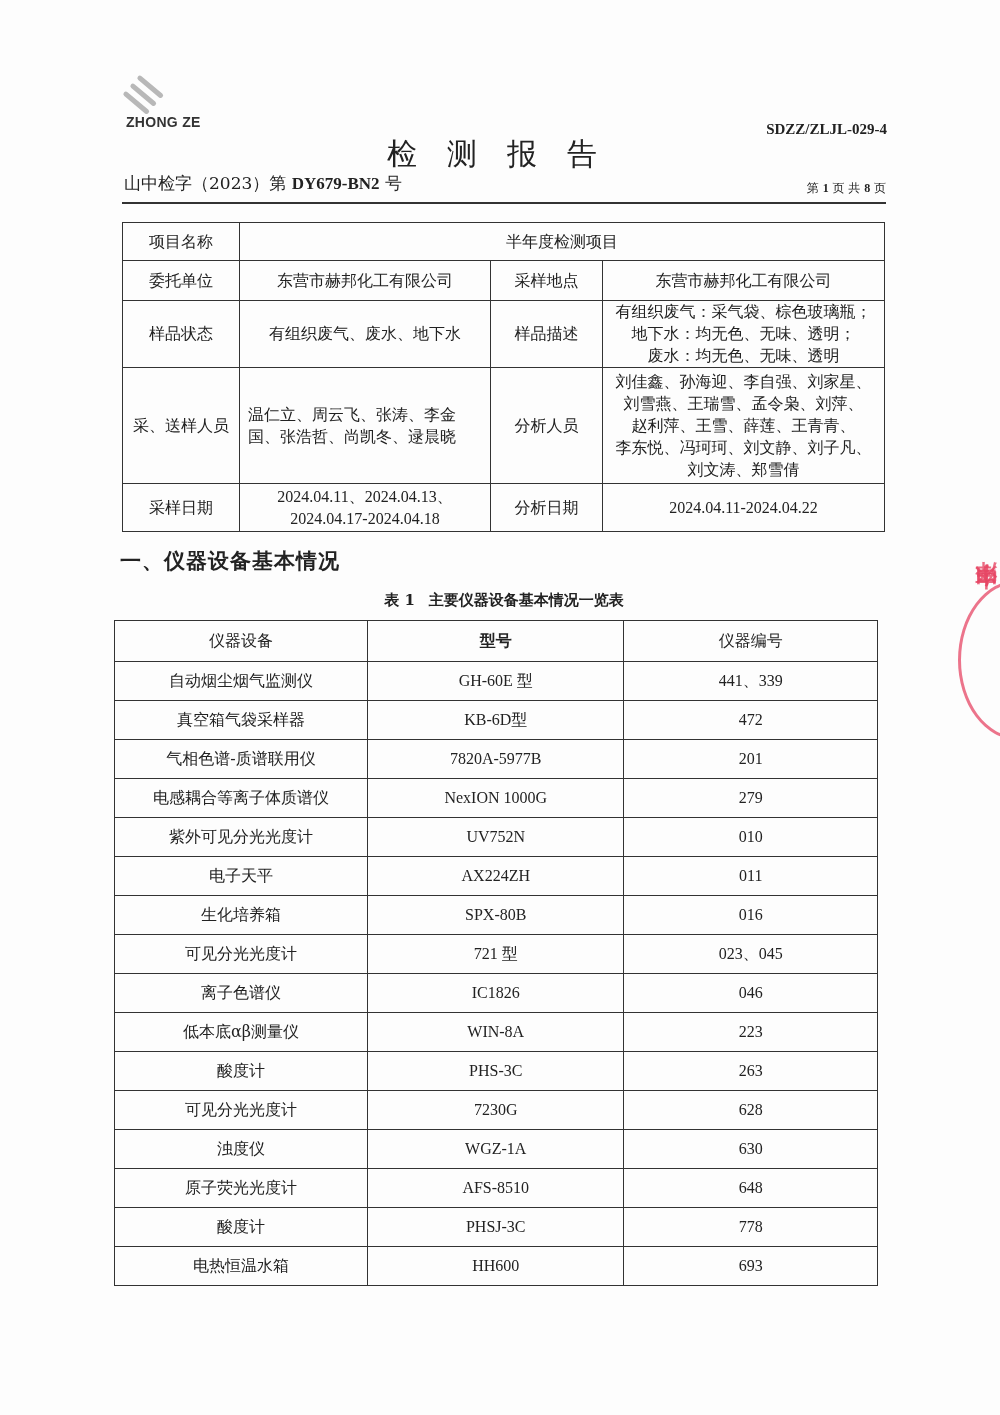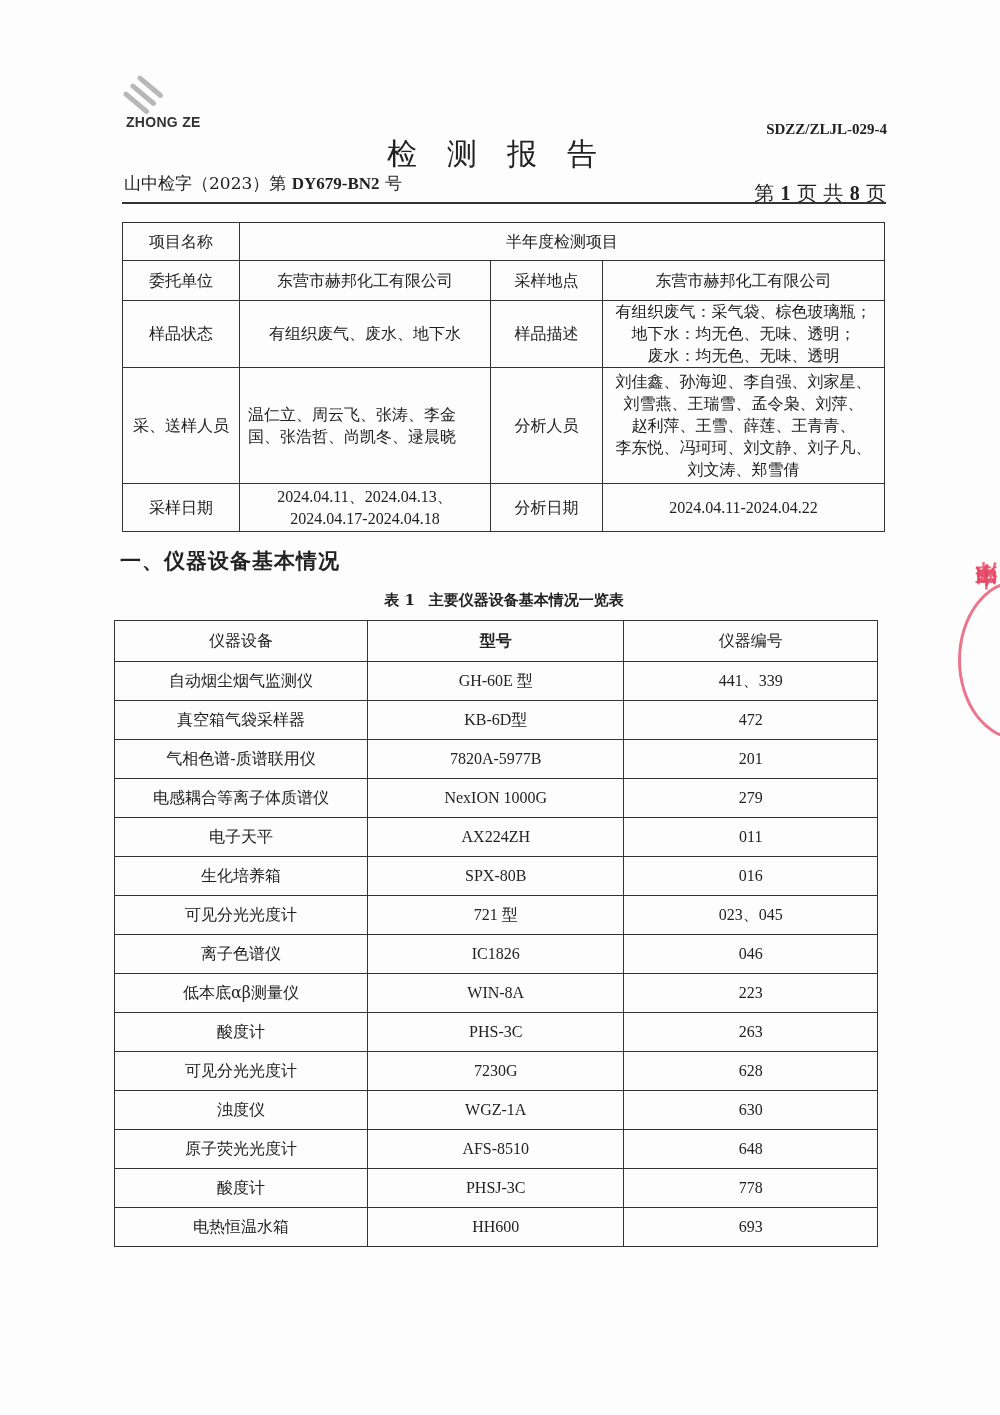--- a/index.html
+++ b/index.html
@@ -14,21 +14,21 @@
     transform: rotate(40deg); transform-origin: left center;
   }
   .logo .caption {
     position: absolute; top: 42px; left: 2px; font-family: "Liberation Sans", sans-serif;
     font-size: 14px; font-weight: bold; color: #333; letter-spacing: 0.3px; white-space: nowrap;
   }
   .doc-code { position: absolute; right: 113px; top: 121px; font-size: 15px; font-weight: bold; font-family: "Liberation Serif", serif; }
   .title { position: absolute; left: 0; width: 1000px; top: 134px; text-align: center; font-size: 30px; letter-spacing: 30px; padding-left: 14px; box-sizing: border-box; }
   .report-no { position: absolute; left: 124px; top: 172px; font-size: 17px; }
   .report-no b { font-family: "Liberation Serif", serif; }
-  .page-info { position: absolute; right: 114px; top: 180px; font-size: 20px; }
+  .page-info { position: absolute; right: 114px; top: 180px; font-size: 12px; }
   .page-info b { font-family: "Liberation Serif", serif; }
   .rule { position: absolute; left: 122px; top: 202px; width: 764px; height: 0; border-top: 2px solid #333; }
 
   table { border-collapse: collapse; position: absolute; }
   td, th { border: 1.5px solid #333; text-align: center; vertical-align: middle; font-weight: normal; padding: 0 4px; }
 
   .info { left: 122px; top: 222px; width: 763px; font-size: 16px; }
   .info td { line-height: 22px; }
   .info .lab { width: 108px; }
   .info .mid-lab { width: 103px; }
@@ -162,20 +162,25 @@
         <td>气相色谱-质谱联用仪</td>
         <td class="m">7820A-5977B</td>
         <td class="n">201</td>
       </tr>
     <tr>
         <td>电感耦合等离子体质谱仪</td>
         <td class="m">NexION 1000G</td>
         <td class="n">279</td>
       </tr>
     <tr>
+        <td>紫外可见分光光度计</td>
+        <td class="m">UV752N</td>
+        <td class="n">010</td>
+      </tr>
+    <tr>
         <td>电子天平</td>
         <td class="m">AX224ZH</td>
         <td class="n">011</td>
       </tr>
     <tr>
         <td>生化培养箱</td>
         <td class="m">SPX-80B</td>
         <td class="n">016</td>
       </tr>
     <tr>

